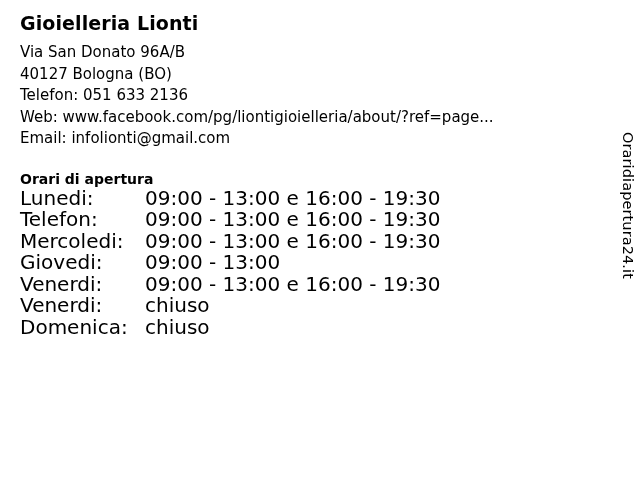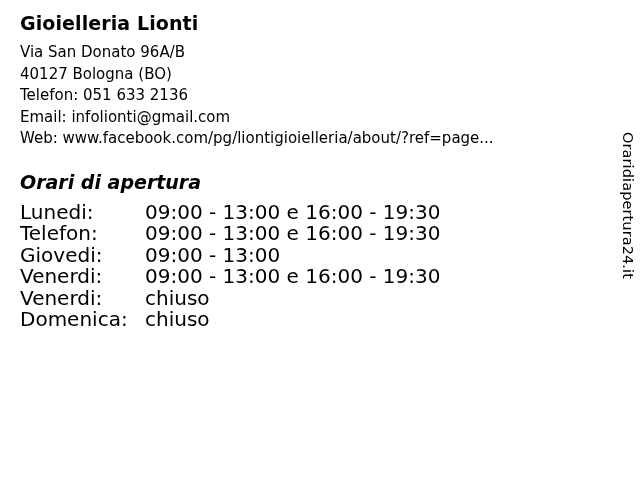--- a/index.html
+++ b/index.html
@@ -36,25 +36,24 @@
     letter-spacing: 0.1px;
   }
   .address-block {
     font-size: 15px;
     line-height: 21.5px;
   }
   .address-line {
     white-space: nowrap;
   }
   .hours-heading {
-    font-size: 19px;
+    font-size: 14px;
     font-weight: bold;
     margin-top: 21px;
-    margin-bottom: 9px;
-    font-style: italic;
+    margin-bottom: 1px;
   }
   table.hours {
     border-collapse: collapse;
     font-size: 20px;
     line-height: 21.5px;
   }
   table.hours td {
     padding: 0;
     vertical-align: top;
     white-space: nowrap;
@@ -81,34 +80,38 @@
 <div class="page">
 
   <div class="content">
 
     <h1 class="business-title">Gioielleria Lionti</h1>
 
     <div class="address-block">
       <div class="address-line">Via San Donato 96A/B</div>
       <div class="address-line">40127 Bologna (BO)</div>
       <div class="address-line">Telefon: 051 633 2136</div>
+      <div class="address-line">Web: www.facebook.com/pg/liontigioielleria/about/?ref=page...</div>
       <div class="address-line">Email: infolionti@gmail.com</div>
-      <div class="address-line">Web: www.facebook.com/pg/liontigioielleria/about/?ref=page...</div>
     </div>
 
     <div class="hours-heading">Orari di apertura</div>
 
     <table class="hours">
       <tbody>
         <tr>
           <td class="day">Lunedi:</td>
           <td class="time">09:00 - 13:00 e 16:00 - 19:30</td>
         </tr>
         <tr>
           <td class="day">Telefon:</td>
+          <td class="time">09:00 - 13:00 e 16:00 - 19:30</td>
+        </tr>
+        <tr>
+          <td class="day">Mercoledi:</td>
           <td class="time">09:00 - 13:00 e 16:00 - 19:30</td>
         </tr>
         <tr>
           <td class="day">Giovedi:</td>
           <td class="time">09:00 - 13:00</td>
         </tr>
         <tr>
           <td class="day">Venerdi:</td>
           <td class="time">09:00 - 13:00 e 16:00 - 19:30</td>
         </tr>

